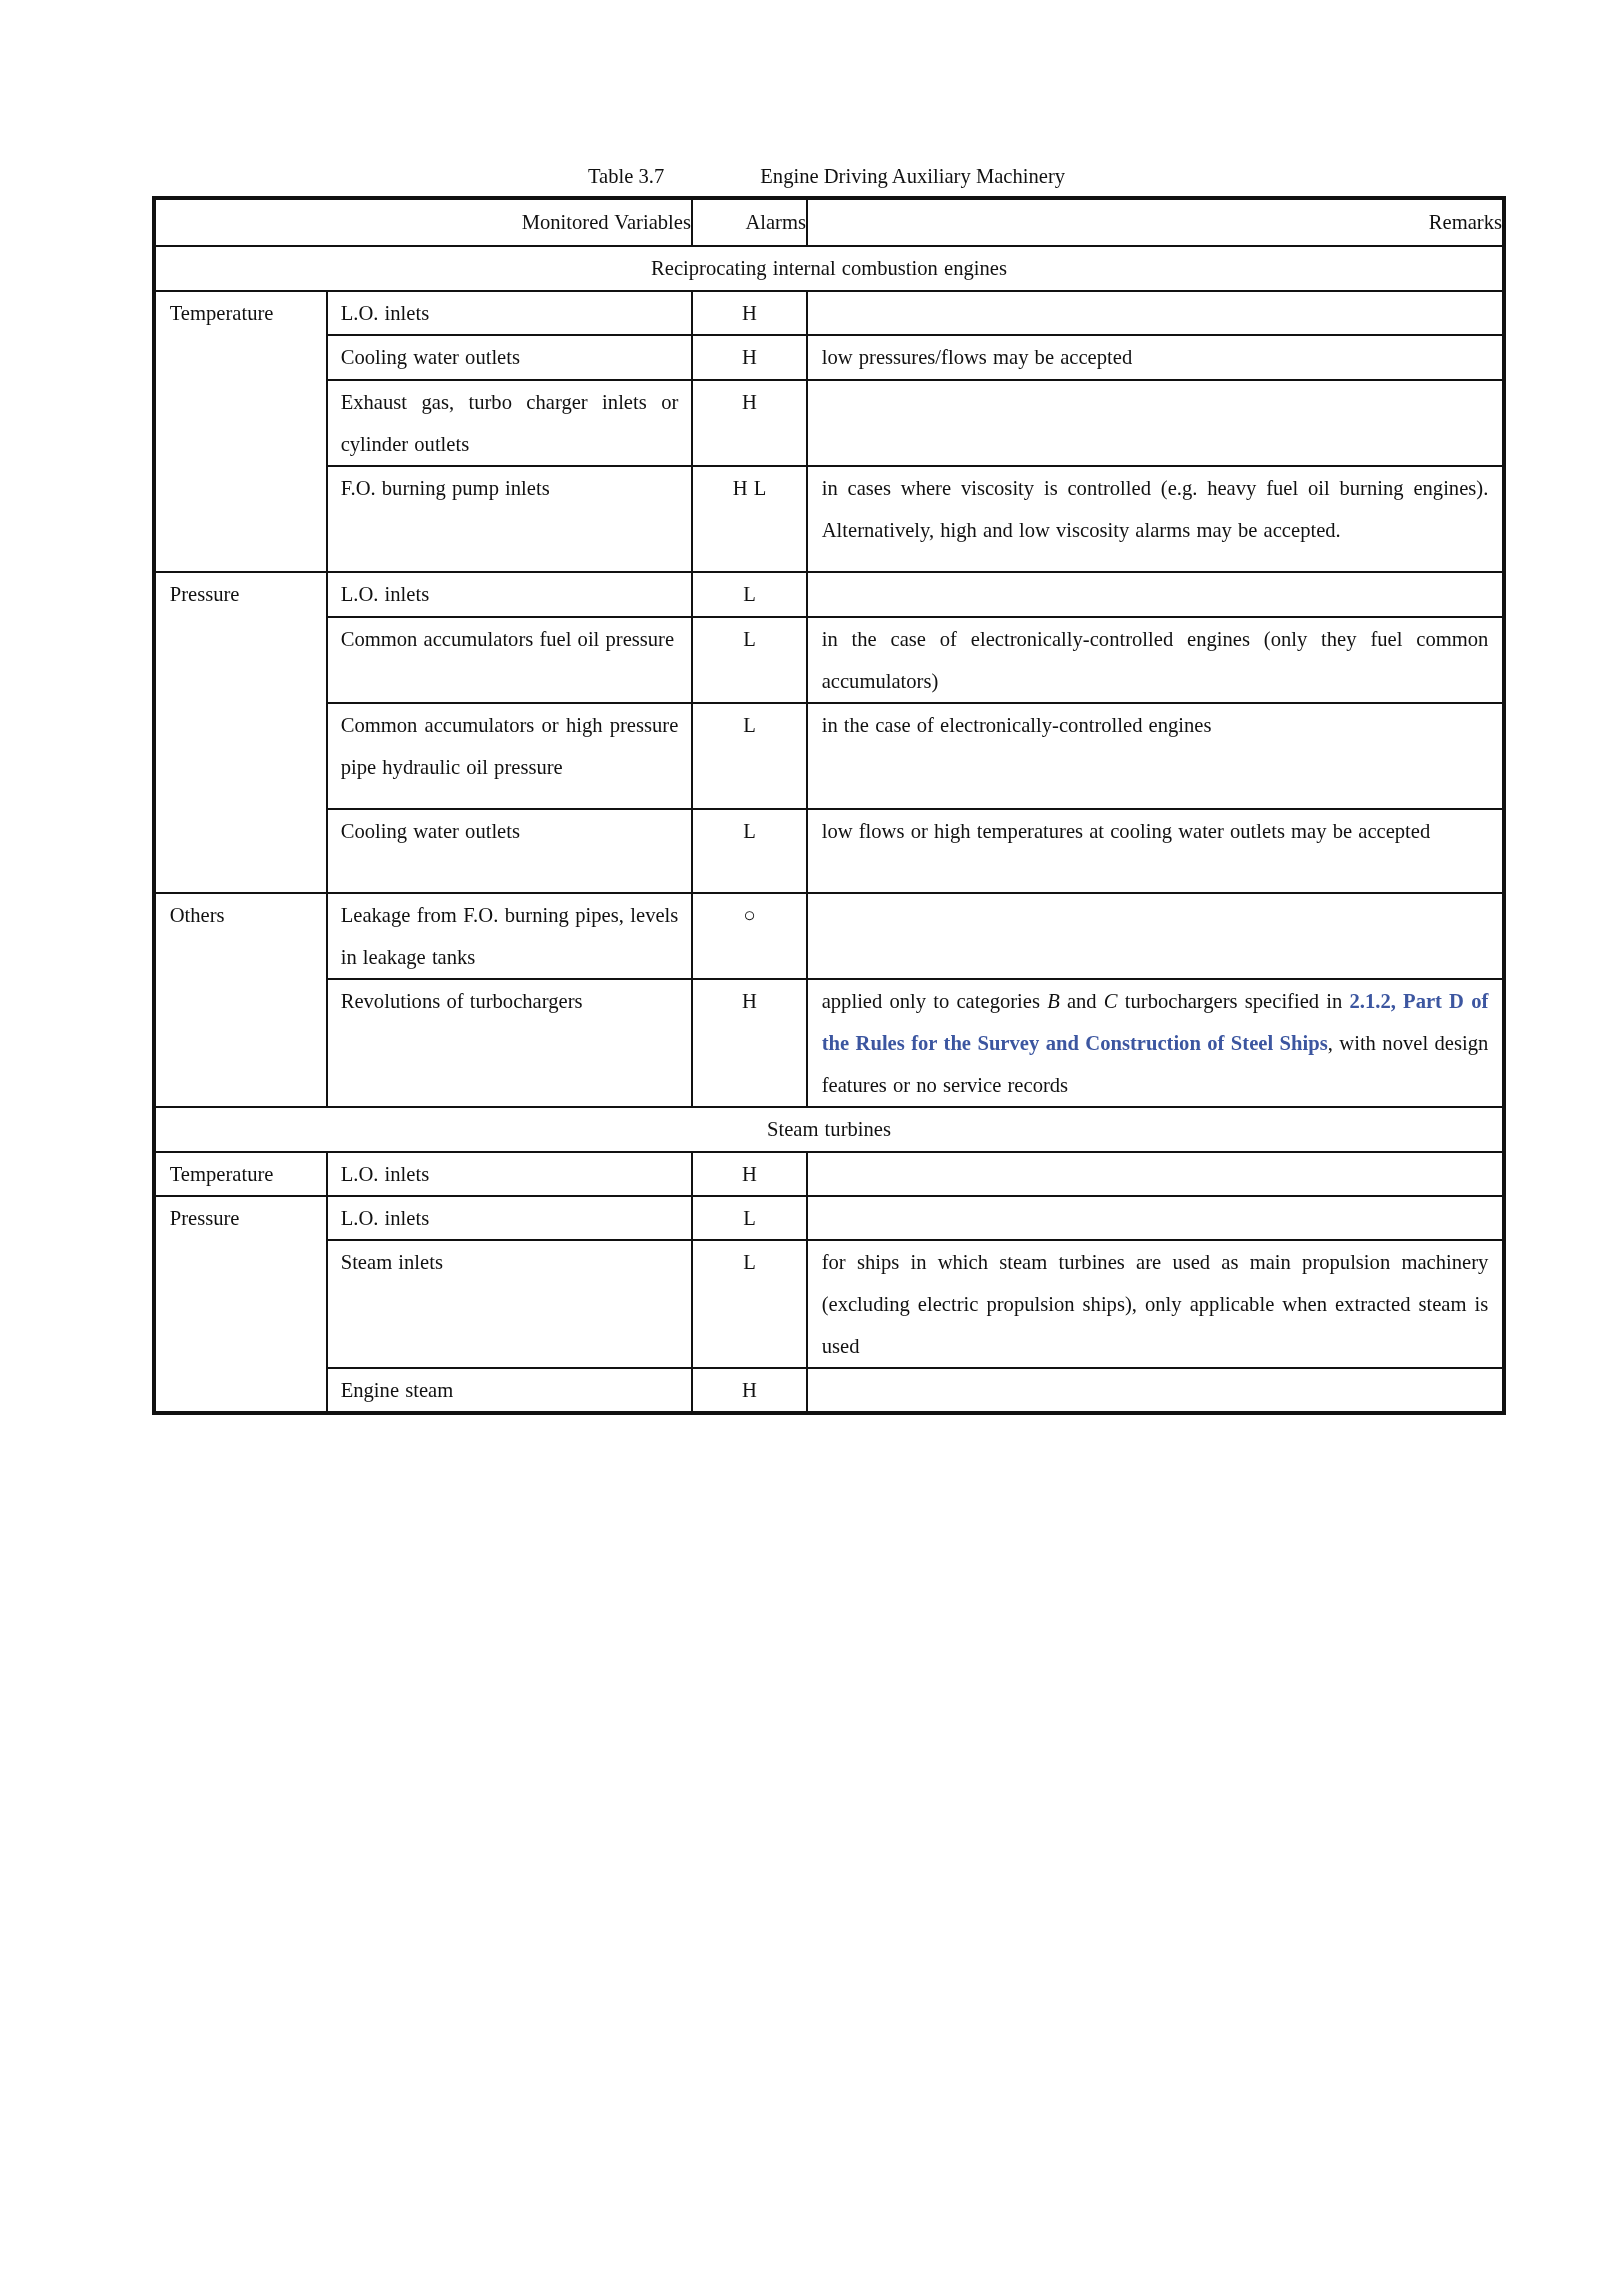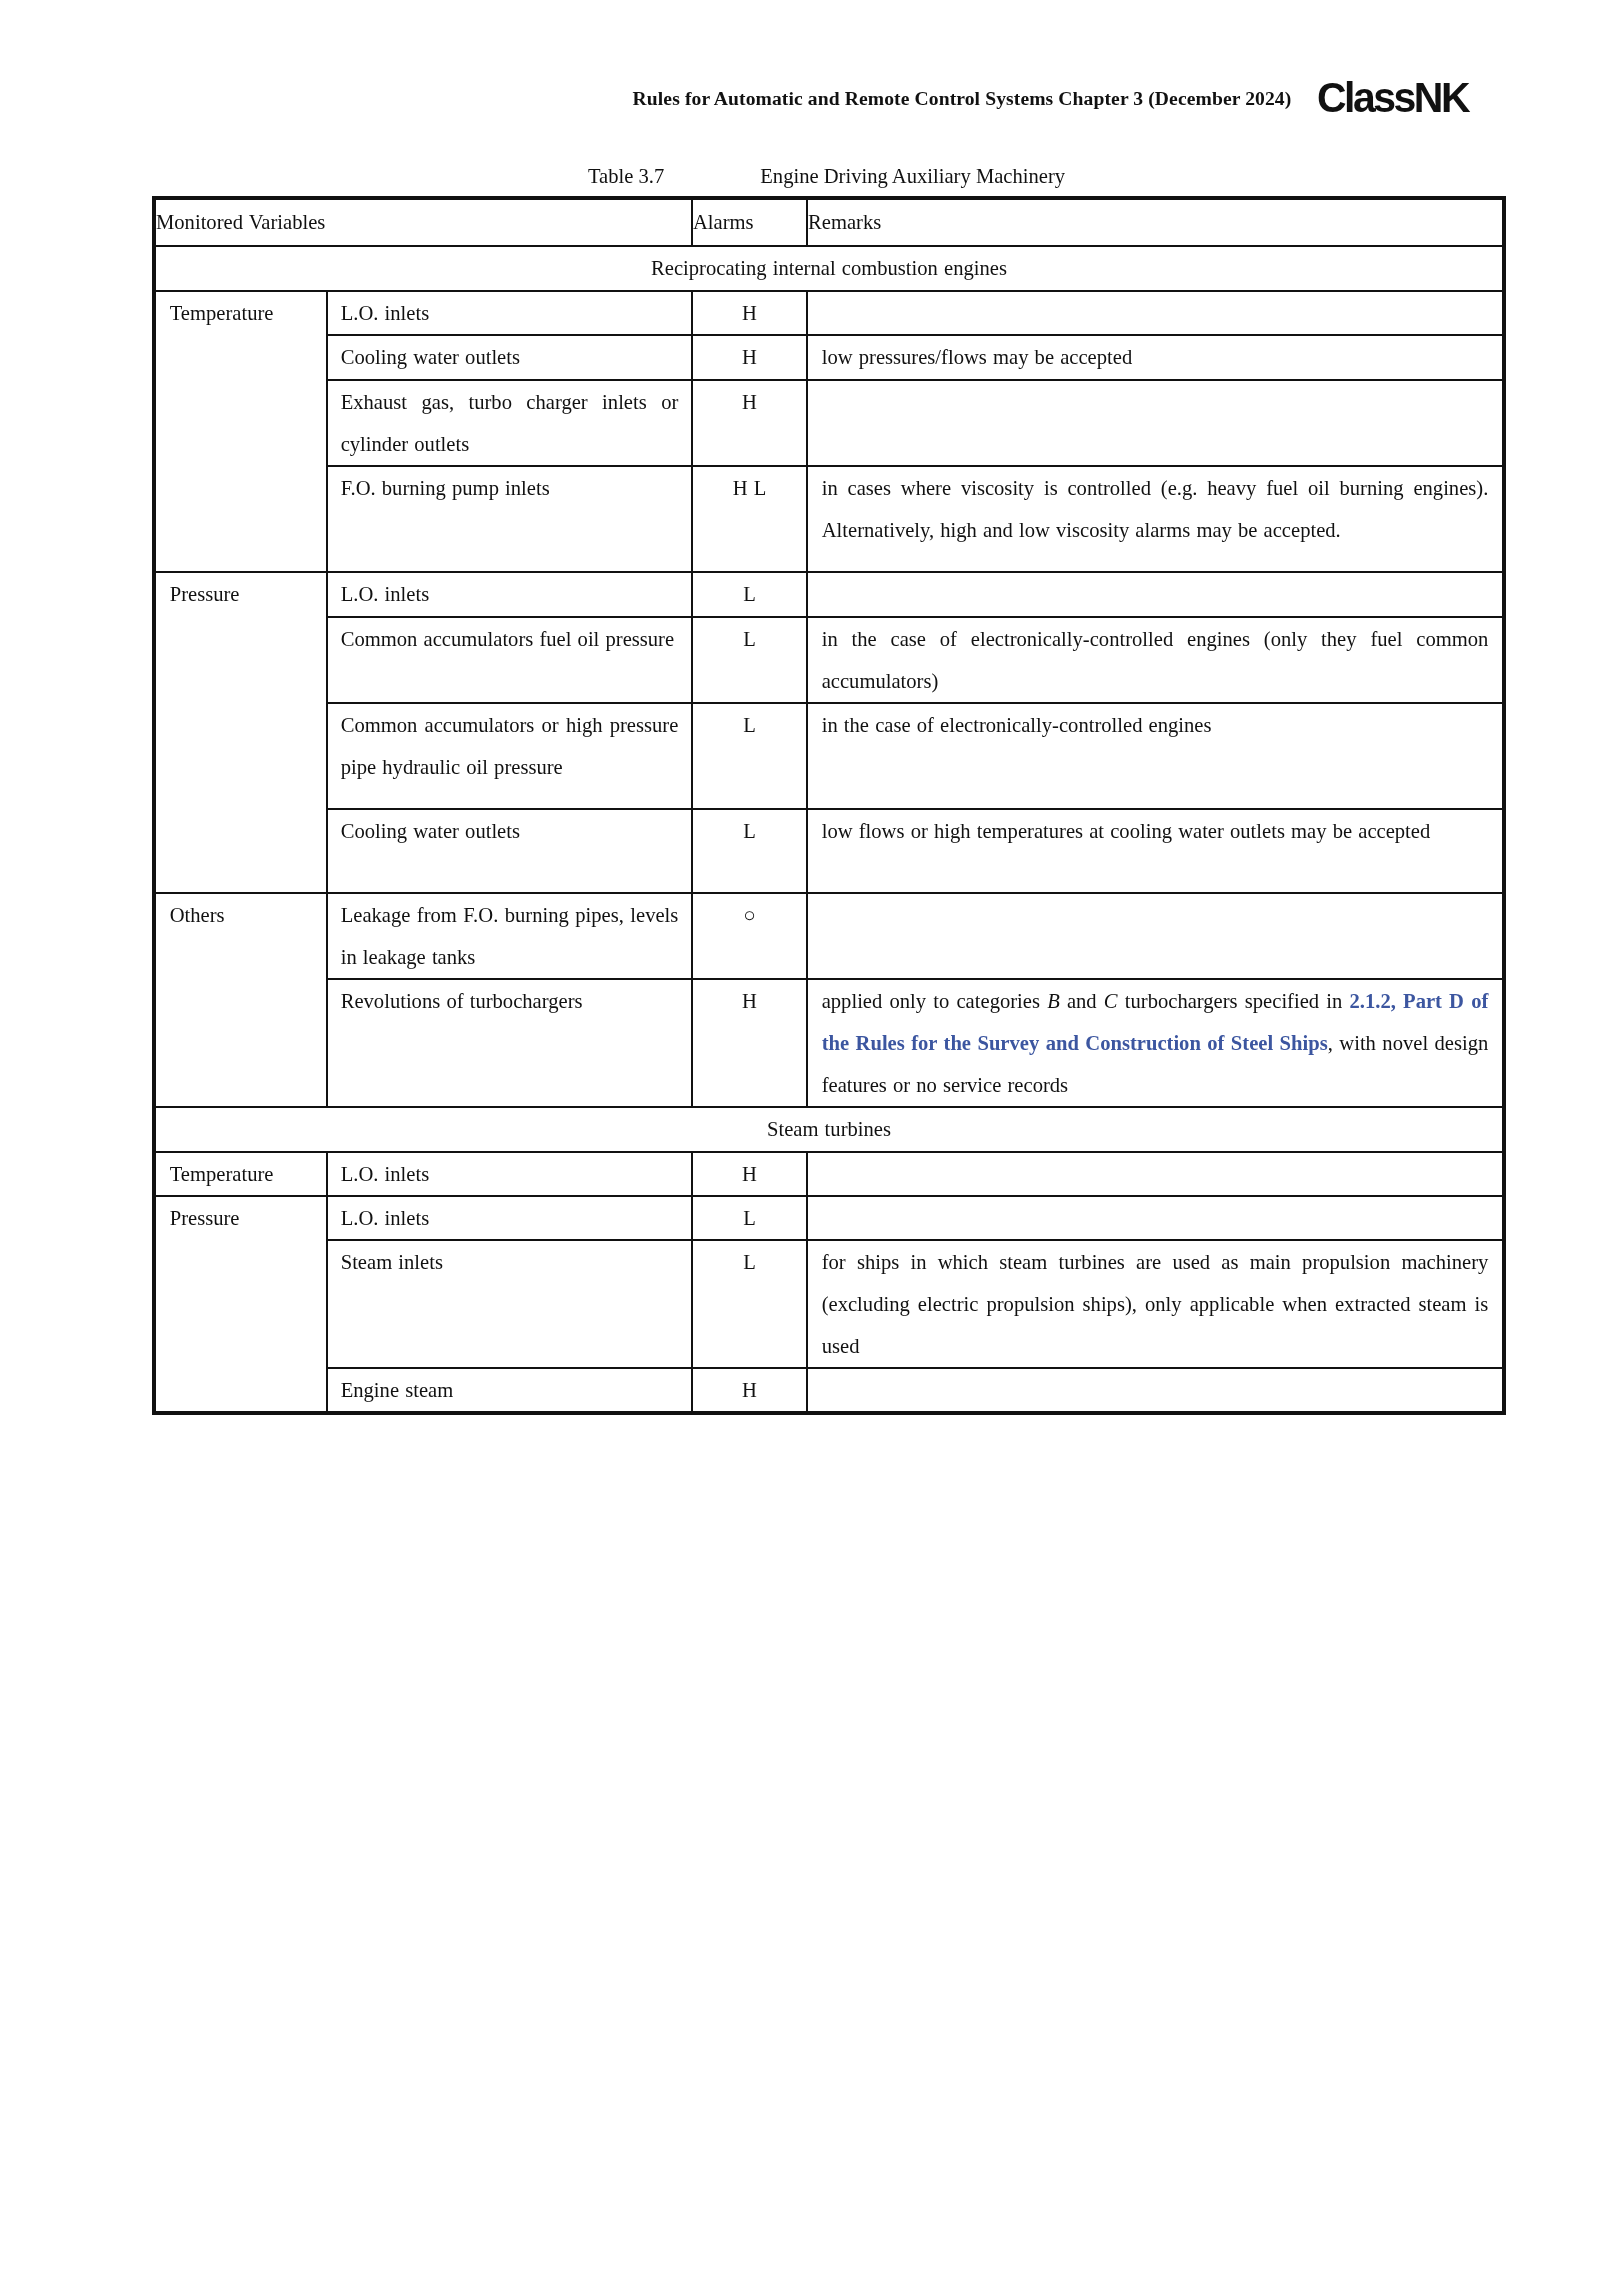--- a/index.html
+++ b/index.html
@@ -43,21 +43,21 @@
   col.c3 { width:115px; }
   col.c4 { width:697px; }
   .rules-table th, .rules-table td {
     border:2.9px solid #111111;
     vertical-align:top;
     line-height:42px;
     padding:0 12.7px;
   }
   .rules-table th {
     font-weight:normal;
-    text-align:left;
+    text-align:right;
     line-height:45px;
     padding:0;
   }
   tr.h45  { height:44px; }
   tr.h46  { height:45px; }
   tr.h47  { height:46px; }
   tr.h86  { height:84px; }
   tr.h129 { height:106px; }
   td.section-cell { text-align:center; line-height:43px; padding:0; }
   td.cat   { padding-left:13.7px; }
@@ -69,24 +69,20 @@
   .page-number {
     position:absolute; top:2170px; left:0; width:100%;
     text-align:center; font-size:20.6px;
   }
 </style>
 </head>
 <body>
 
 <div class="page">
 
-  <div class="doc-header">
-    <span class="doc-header-title">Rules for Automatic and Remote Control Systems Chapter 3 (December 2024)</span>
-    <span class="brand-logo">ClassNK</span>
-  </div>
 
   <div class="table-caption">
     <span class="cap-label">Table 3.7</span><span class="cap-title">Engine Driving Auxiliary Machinery</span>
   </div>
 
   <table class="rules-table">
     <colgroup>
         <col class="c1">
         <col class="c2">
         <col class="c3">

